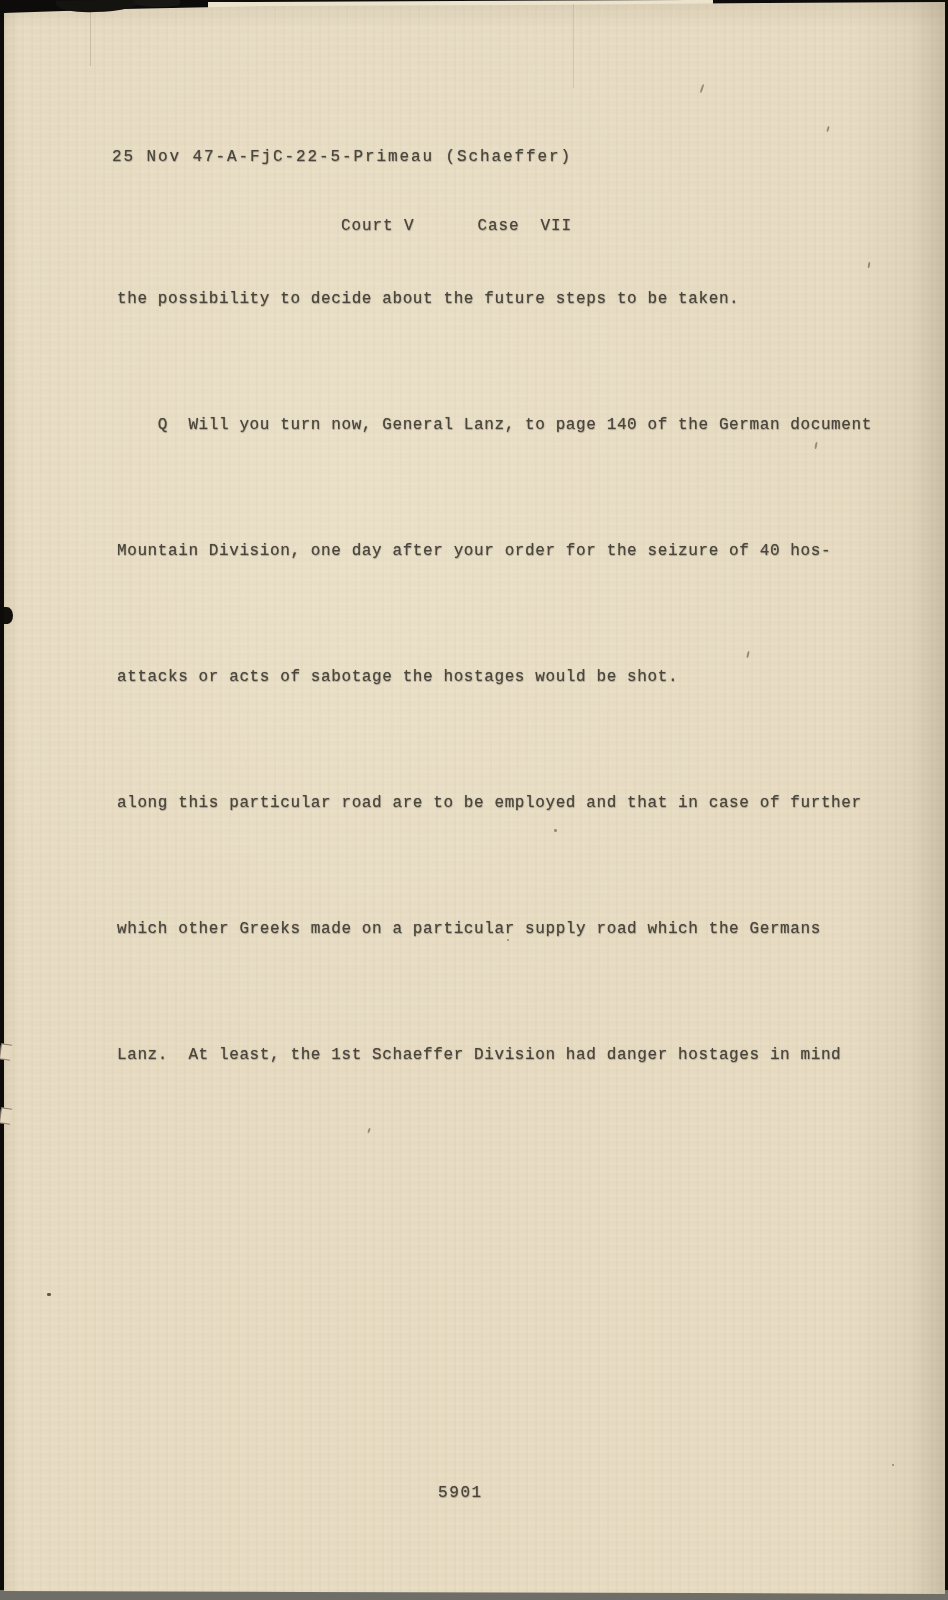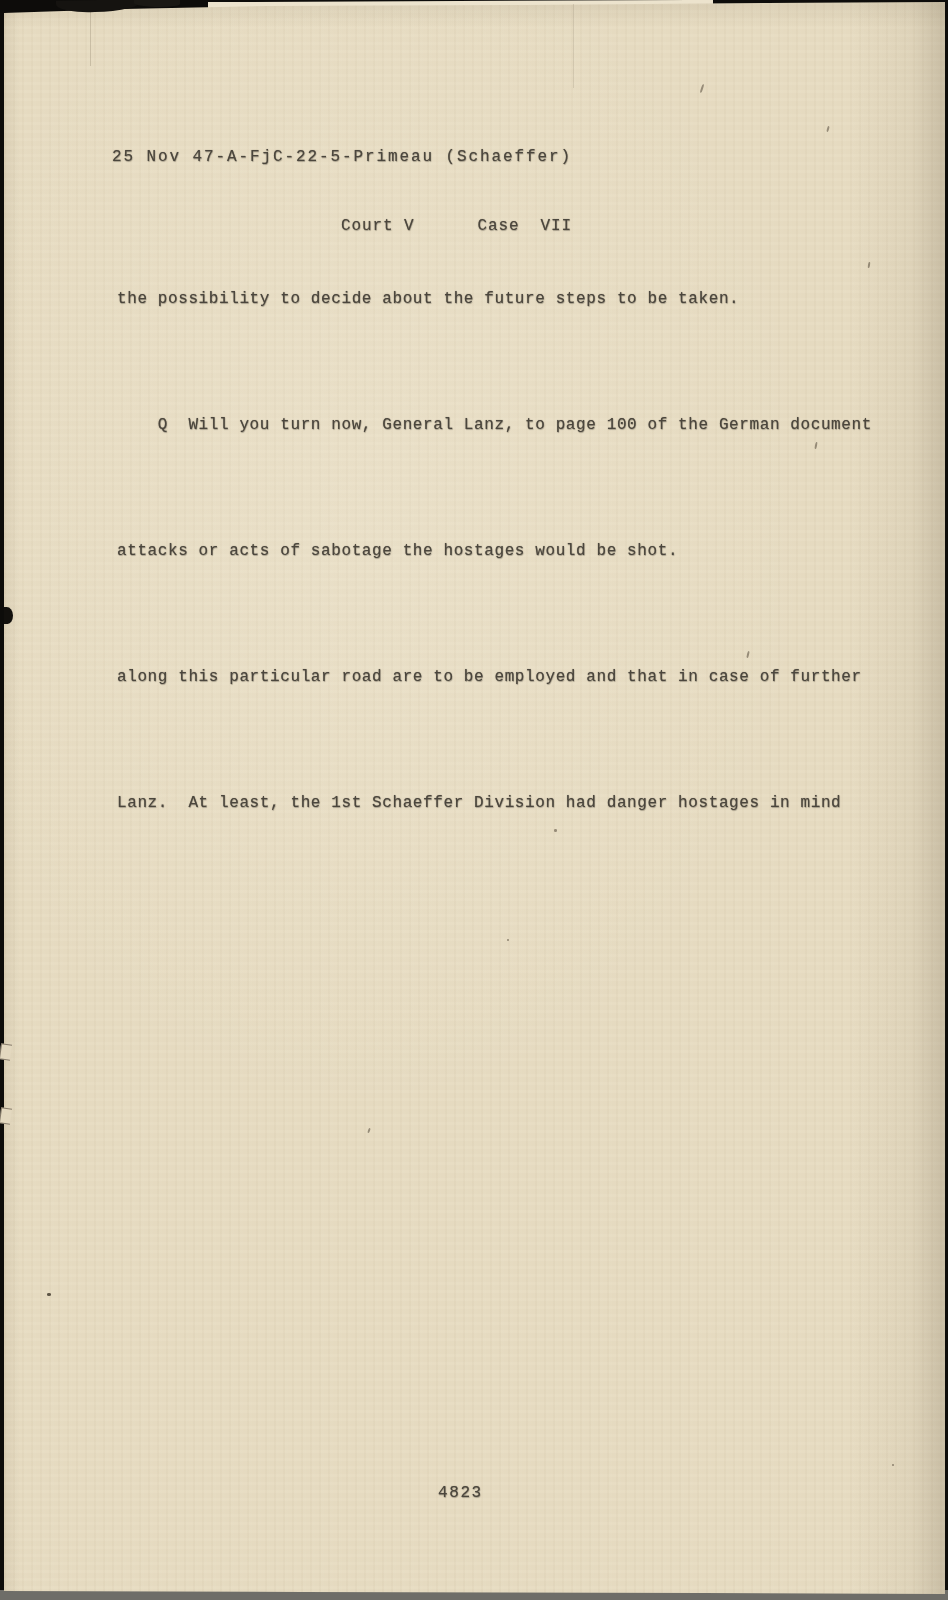--- a/index.html
+++ b/index.html
@@ -173,22 +173,24 @@
   <div class="speck sp9"></div>
   <div class="speck sp10"></div>
 
   <div class="type header-block">
     <div class="header-line1">25 Nov 47-A-FjC-22-5-Primeau (Schaeffer)</div>
     <div class="header-line2">Court V      Case  VII</div>
   </div>
 
   <div class="type body-block">
     <div>the possibility to decide about the future steps to be taken.</div>
-    <div>    Q  Will you turn now, General Lanz, to page 100 of the German document</div>
+    <div>    Q  Will you turn now, General Lanz, to page 140 of the German document</div>
+    <div>Mountain Division, one day after your order for the seizure of 40 hos-</div>
     <div>attacks or acts of sabotage the hostages would be shot.</div>
     <div>along this particular road are to be employed and that in case of further</div>
+    <div>which other Greeks made on a particular supply road which the Germans</div>
     <div>Lanz.  At least, the 1st Schaeffer Division had danger hostages in mind</div>
     
   </div>
 
-  <div class="type pagenum">4823</div>
+  <div class="type pagenum">5901</div>
 
 </div>
 
 </body></html>

